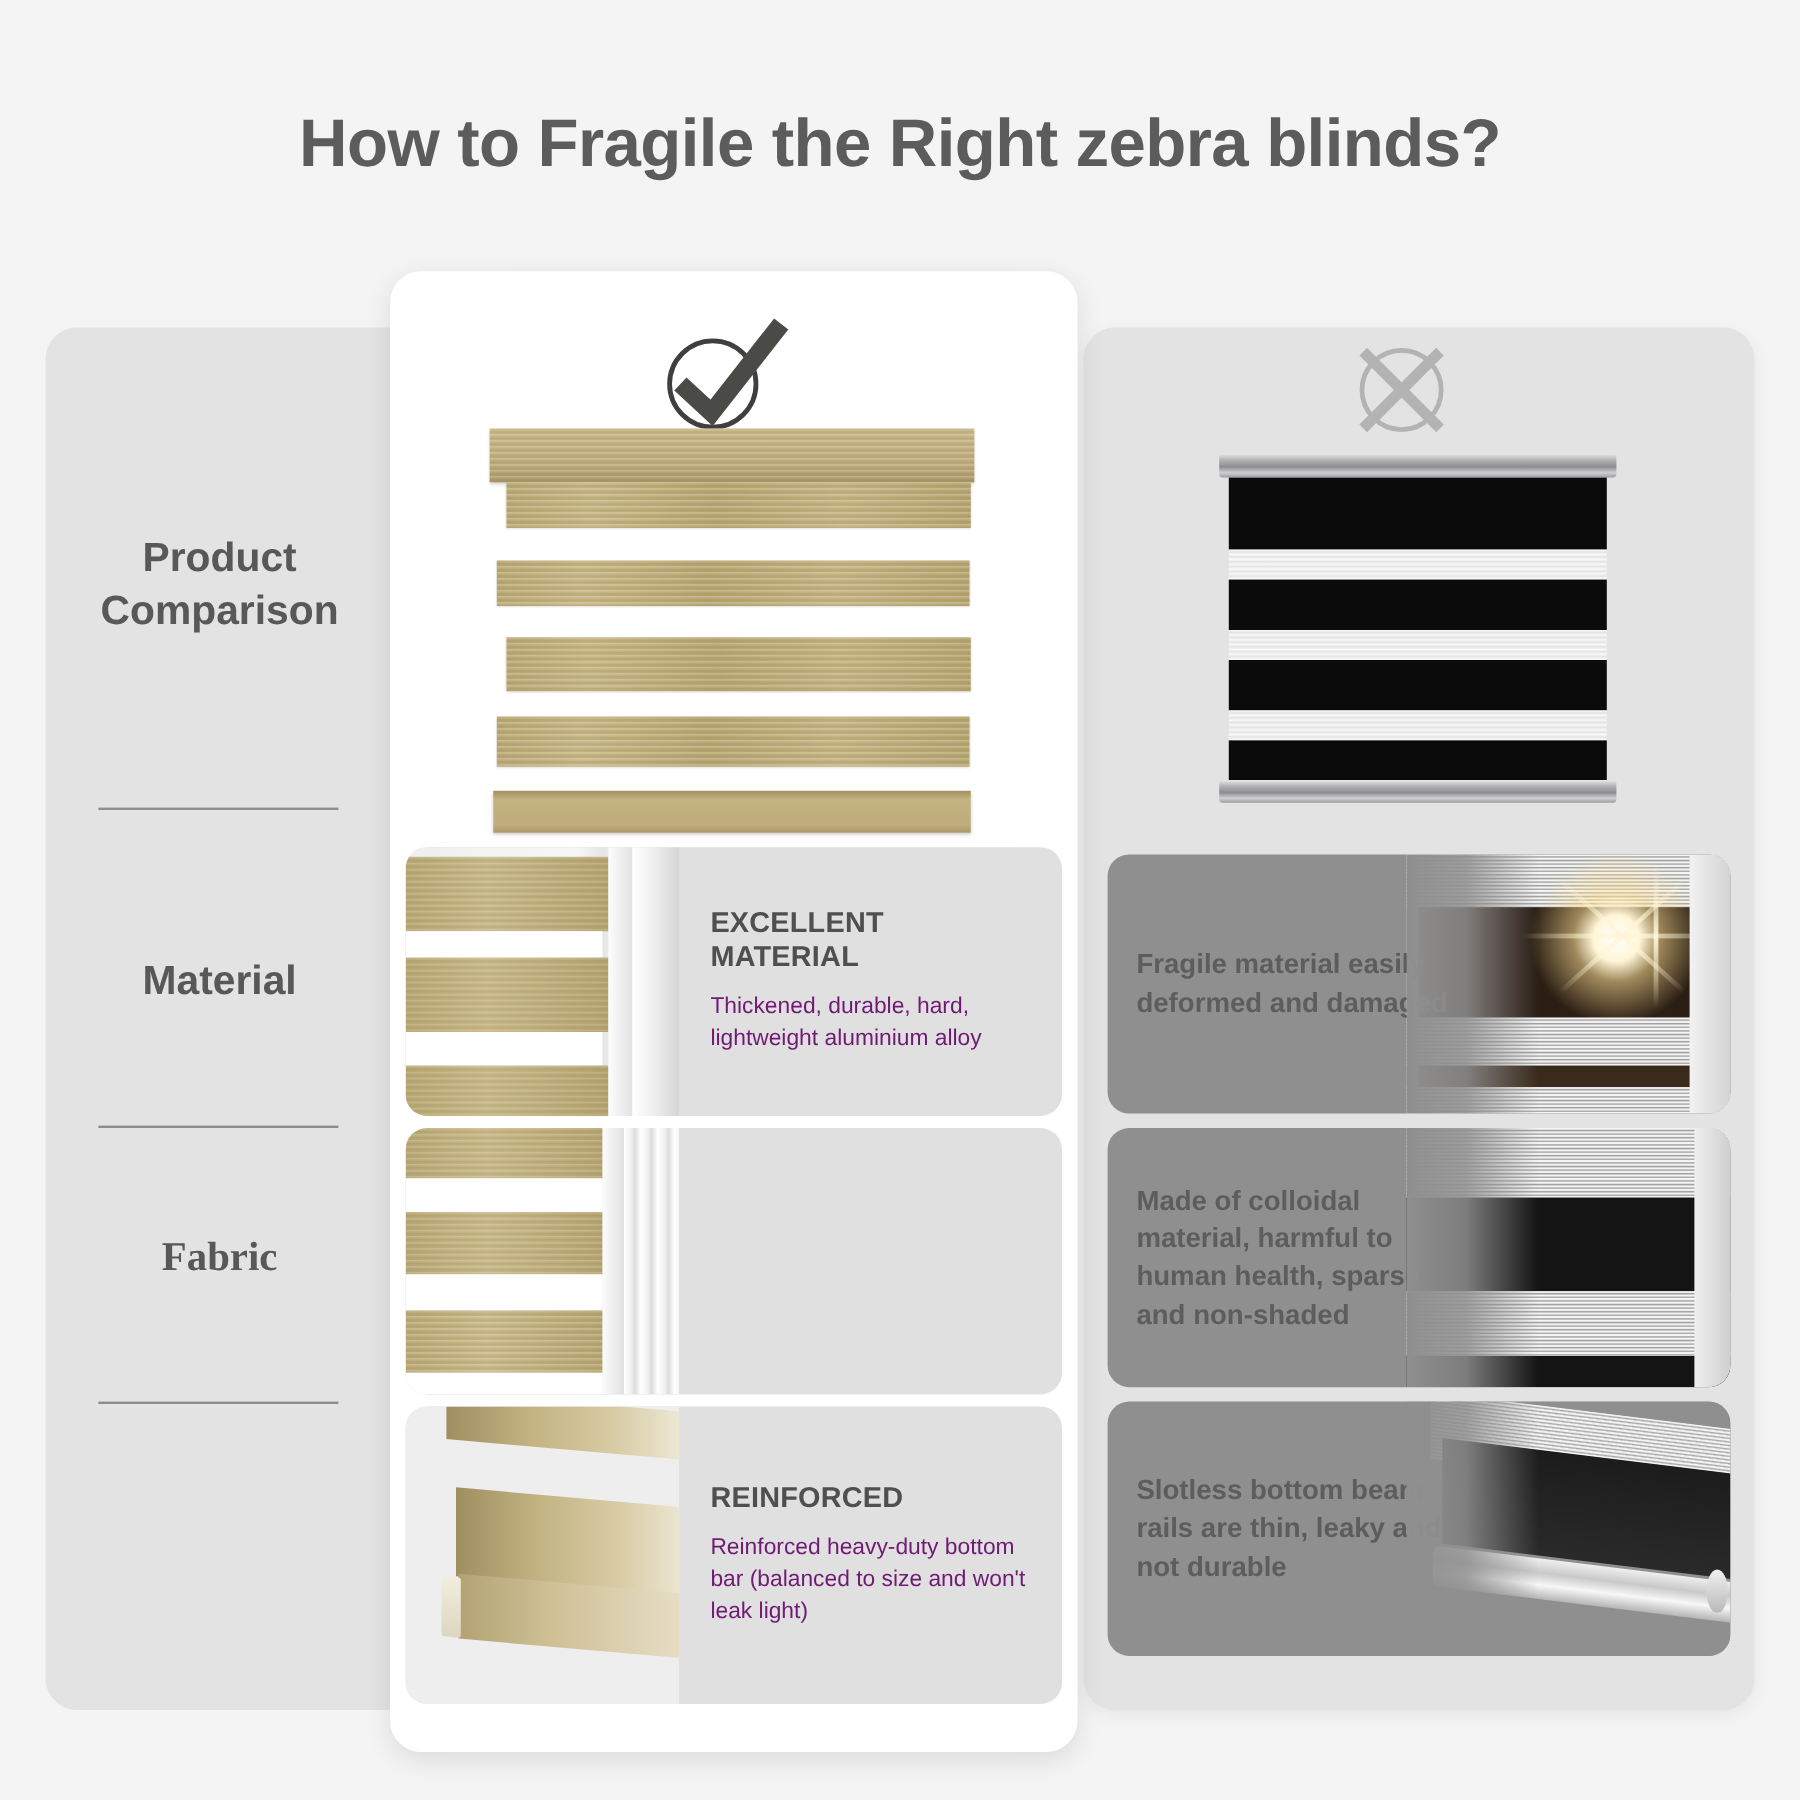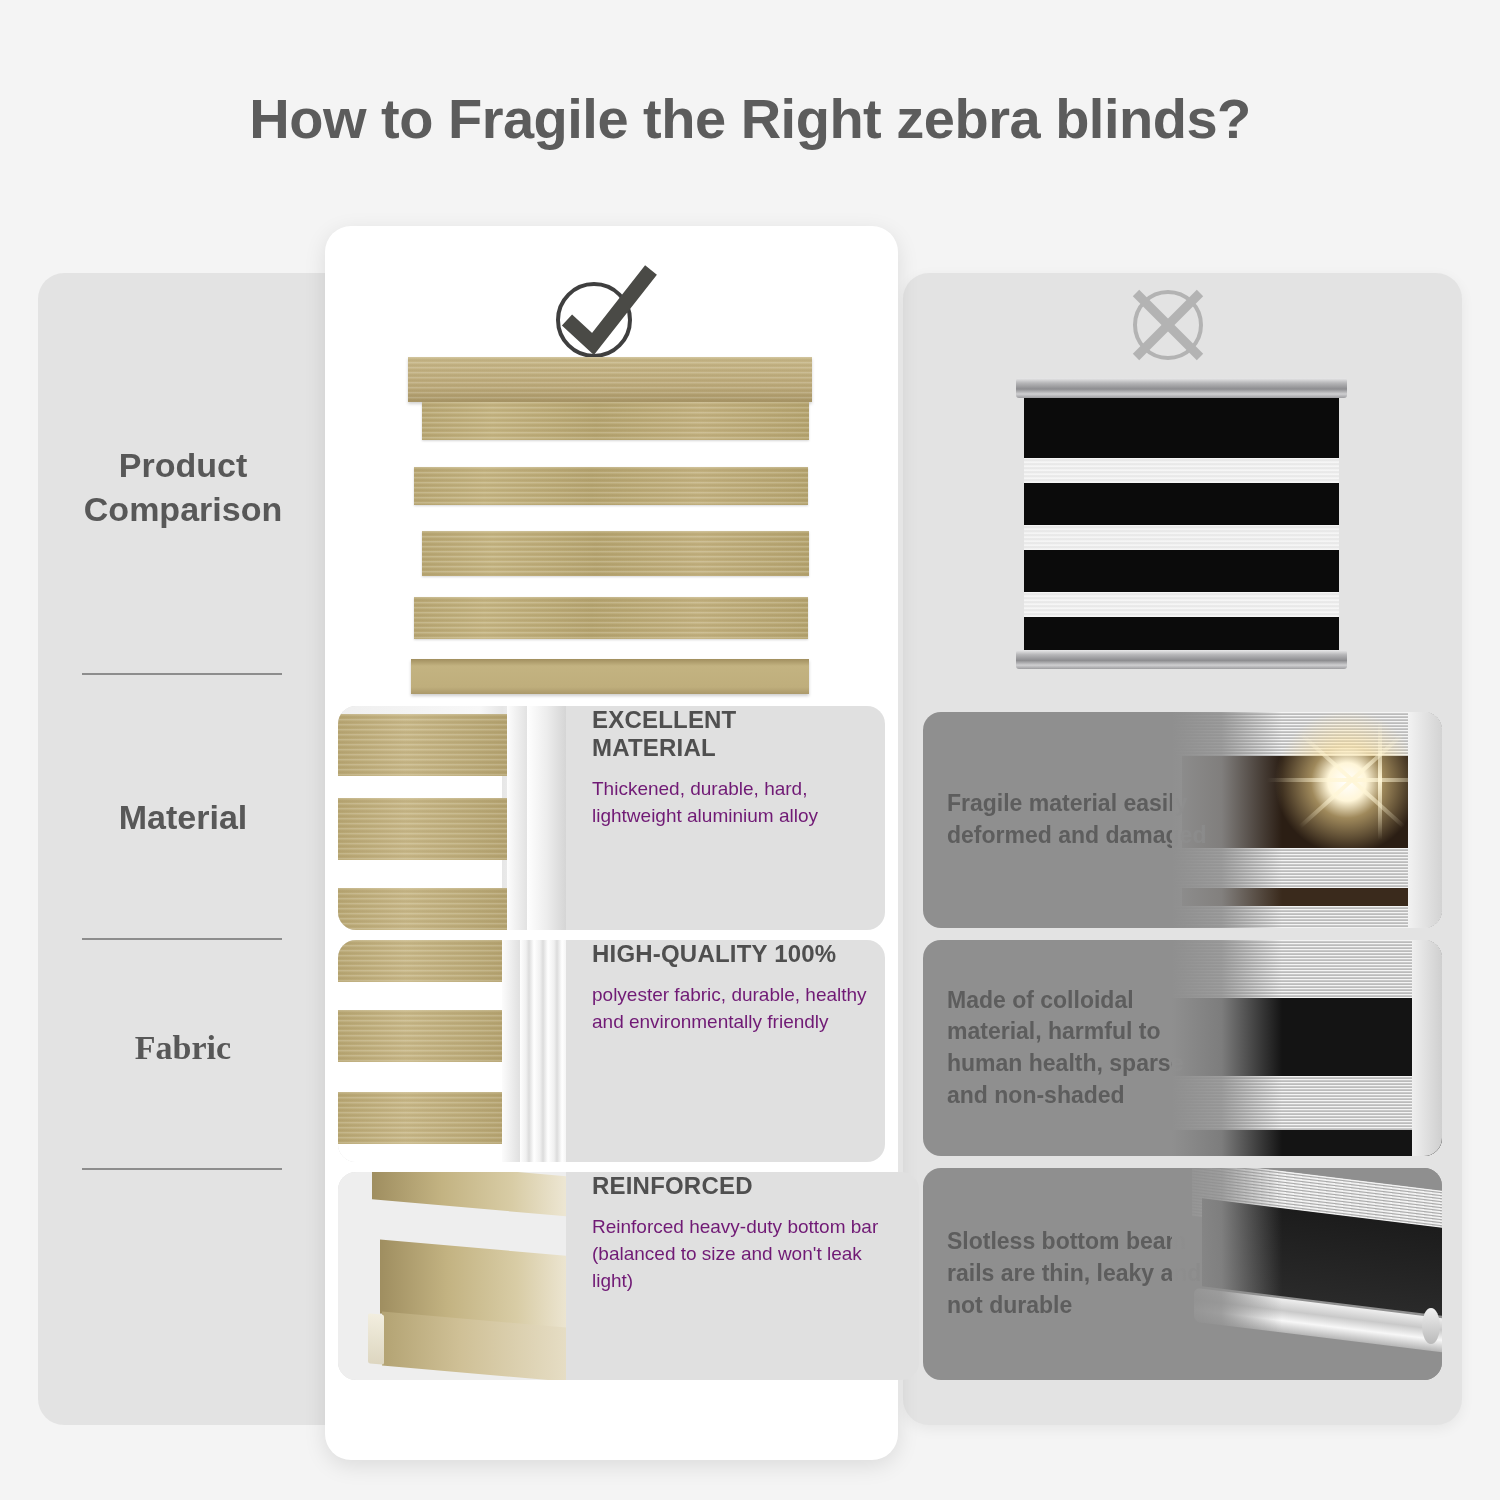--- a/index.html
+++ b/index.html
@@ -178,21 +178,21 @@
     overflow: hidden;
   }
   .good-row .copy {
     position: absolute;
     left: 254px;
     top: 0;
     right: 18px;
     height: 100%;
     display: flex;
     flex-direction: column;
-    justify-content: flex-start;
+    justify-content: center;
   }
   .copy-head {
     font-size: 24px;
     font-weight: bold;
     color: #4f4f4f;
     letter-spacing: 0.2px;
     margin-bottom: 14px;
   }
   .copy-body {
     font-size: 19px;
@@ -397,27 +397,23 @@
       <div class="tb-slat" style="top:0;height:42px;"></div>
       <div class="tb-white" style="top:42px;height:28px;"></div>
       <div class="tb-slat" style="top:70px;height:52px;"></div>
       <div class="tb-white" style="top:122px;height:30px;"></div>
       <div class="tb-slat" style="top:152px;height:52px;"></div>
       <div class="tb-white" style="top:204px;height:18px;"></div>
       <div style="position:absolute;left:72%;top:0;width:8%;height:100%;background:linear-gradient(to right,#fcfcfc,#e0e0e0);"></div>
       <div style="position:absolute;left:80%;top:0;width:20%;height:100%;background:repeating-linear-gradient(to right,#ffffff 0px,#f0f0f0 6px,#dcdcdc 9px,#ffffff 14px);"></div>
     </div>
   </div>
-  <div class="copy">
-    <div class="copy-head">HIGH-QUALITY 100%</div>
-    <div class="copy-body">polyester fabric, durable, healthy and environmentally friendly</div>
-  </div>
-</div>
-
-<div class="good-row" style="top:1172px;height:208px;padding-left:34px;">
+</div>
+
+<div class="good-row" style="top:1172px;height:248px;">
   <div class="thumb">
     <div class="thumb-beam">
       <div class="beam-slat" style="left:34px;top:-4px;width:200px;height:40px;transform:skewY(5deg);"></div>
       <div class="beam-slat" style="left:42px;top:76px;width:195px;height:74px;transform:skewY(5deg);"></div>
       <div class="beam-slat" style="left:44px;top:148px;width:195px;height:54px;transform:skewY(5deg);background:linear-gradient(to right,#b3a373 0%,#cfc096 40%,#e8e0c9 100%);"></div>
       <div class="beam-cap" style="left:30px;top:142px;width:16px;height:50px;transform:skewY(5deg);"></div>
     </div>
   </div>
   <div class="copy">
     <div class="copy-head">REINFORCED</div>

